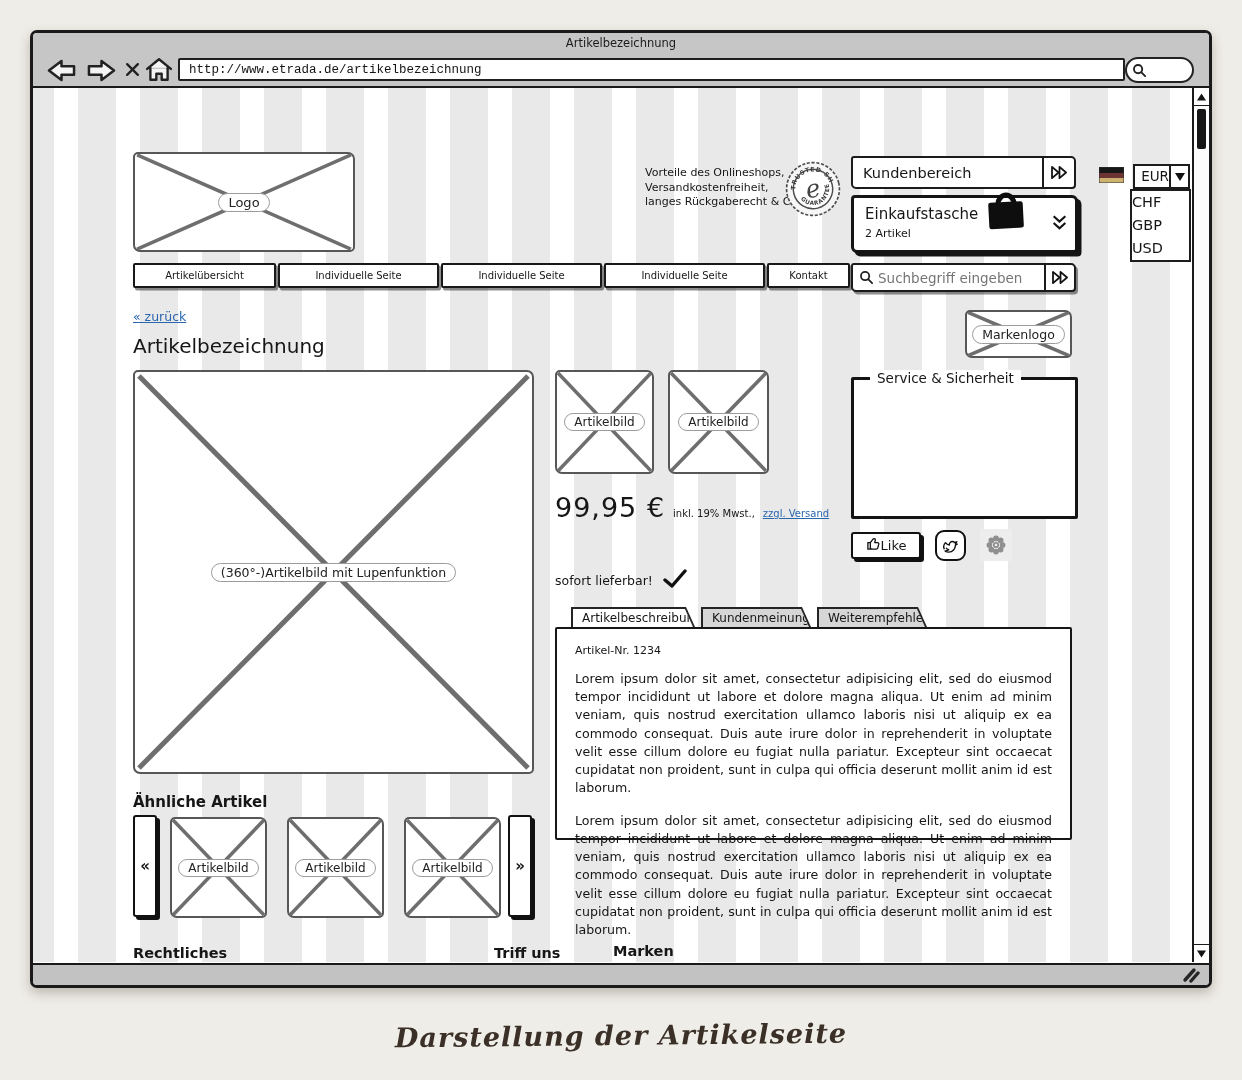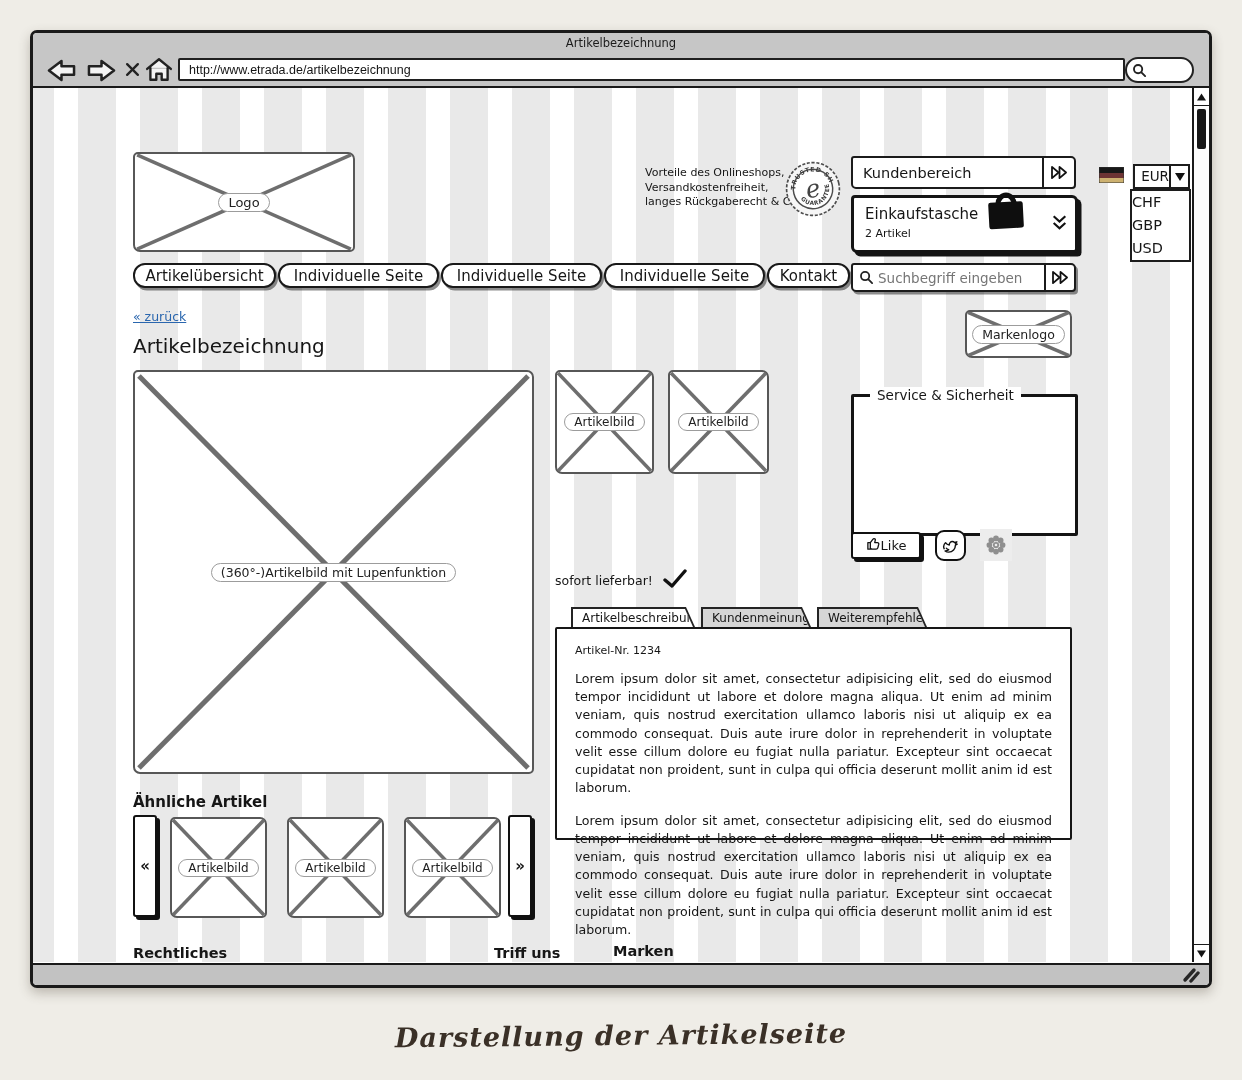--- a/index.html
+++ b/index.html
@@ -8,21 +8,21 @@
   .abs{position:absolute}
   
   .win{position:absolute;left:30px;top:30px;width:1176px;height:952px;background:#fff;
        border:3px solid #1a1a1a;border-radius:7px;box-shadow:0 5px 12px rgba(70,60,45,.30)}
   .chrome{position:absolute;left:0;top:0;width:100%;height:55px;background:#c6c6c6;
           border-bottom:2.5px solid #1a1a1a;border-radius:4px 4px 0 0;box-sizing:border-box}
   .wtitle{position:absolute;top:3px;left:0;width:100%;text-align:center;font-size:11.5px;color:#1b1b1b}
   .navico{position:absolute;top:26px;cursor:pointer}
   .urlbar{position:absolute;left:145px;top:25px;width:925px;height:19px;background:#fff;
           border:2.2px solid #1f1f1f;border-radius:2px;font-size:12.5px;padding:0 9px;
-          font-family:Liberation Sans, sans-serif;color:#141414;outline:none}
+          font-family:Liberation Mono, monospace;color:#141414;outline:none}
   .soval{position:absolute;right:15px;top:24px;width:60px;height:22px;background:#fff;
          border:2.3px solid #222;border-radius:13px;display:flex;align-items:center;padding-left:5px;box-sizing:content-box}
   
   .content{position:absolute;left:0;top:55px;width:1176px;height:874px;background-color:#fff;
            background-image:linear-gradient(90deg,#e9e9e9 0 38px,rgba(0,0,0,0) 38px);
            background-size:62px 100%;background-position-x:45px;background-repeat:repeat-x;overflow:hidden}
   
   .scroll{position:absolute;right:0;top:55px;width:17px;height:874px;background:#fcfcfc;
           border-left:2.2px solid #1a1a1a;box-sizing:border-box}
   .sbtn{position:absolute;left:0;width:100%;height:17px;border-bottom:1.8px solid #1a1a1a;
@@ -35,21 +35,21 @@
   .ph{position:absolute;background:#fff;border:2.6px solid #575757;border-radius:5px 7px 5px 7px;
       display:flex;align-items:center;justify-content:center}
   .ph svg.x{position:absolute;left:0;top:0;width:100%;height:100%}
   .x line{stroke:#6e6e6e;stroke-width:3.6px}
   .ph.big .x line{stroke-width:5px}
   .pill{position:relative;z-index:1;background:#fff;border:1.6px solid #9c9c9c;border-radius:10px;
         padding:1px 9px;font-size:13px;white-space:nowrap;color:#222}
   .sk{background:#fff;border:2.4px solid #1b1b1b;border-radius:3px 5px 4px 5px}
   .hv{background:#fff;border:3px solid #141414;border-radius:4px 6px 4px 6px;box-shadow:3.5px 3.5px 0 #141414}
   .ntab{display:flex;align-items:center;justify-content:center;background:#fff;border:2.2px solid #191919;
-        border-radius:12px;box-shadow:2px 2.5px 0 rgba(30,30,30,.5);font-size:15px;cursor:pointer}
+        border-radius:2px;box-shadow:2px 2.5px 0 rgba(30,30,30,.5);font-size:10px;cursor:pointer}
   .link{color:#2a66ae;text-decoration:underline;cursor:pointer}
   h1.pt{font-size:20px;font-weight:normal;margin:0}
   .b14{font-weight:bold;font-size:14.5px}
   
   .dtab{position:relative;height:20px;background:#242424;cursor:pointer;
         clip-path:polygon(0 0,calc(100% - 9px) 0,100% 100%,0 100%)}
   .dtab .tfill{position:absolute;left:2px;top:2px;right:2px;bottom:0;background:#d6d6d6;
         clip-path:polygon(0 0,calc(100% - 8px) 0,100% 100%,0 100%);
         display:flex;align-items:center;padding-left:9px;font-size:12px;box-sizing:border-box}
   .dtab.active .tfill{background:#fff}
@@ -227,40 +227,45 @@
       <span class="pill" style="font-size:12px">Artikelbild</span>
     </div>
     <div class="ph" style="left:635px;top:282px;width:97px;height:100px">
       <svg class="x" viewBox="0 0 100 100" preserveAspectRatio="none">
           <line x1="1" y1="1" x2="99" y2="99" vector-effect="non-scaling-stroke"></line>
           <line x1="99" y1="1" x2="1" y2="99" vector-effect="non-scaling-stroke"></line>
         </svg>
       <span class="pill" style="font-size:12px">Artikelbild</span>
     </div>
 
+    <div class="abs" style="left:522px;top:404px;display:flex;align-items:baseline;gap:8px">
+      <span style="font-size:27px;letter-spacing:1px">99,95 €</span>
+      <span style="font-size:10px">inkl. 19% Mwst.,</span>
+      <span class="link" style="font-size:10px">zzgl. Versand</span>
+    </div>
 
 
     <div class="abs" style="left:522px;top:481px;display:flex;align-items:center;gap:10px">
       <span style="font-size:12.5px">sofort lieferbar!</span>
       <span>
         <svg width="24" height="19" viewBox="0 0 24 19">
             <path d="M2 11 L9 17 L22 2" fill="none" stroke="#111" stroke-width="3.4" stroke-linecap="round" stroke-linejoin="round"></path>
           </svg>
       </span>
     </div>
 
     <div class="ph" style="left:932px;top:222px;width:103px;height:44px">
       <svg class="x" viewBox="0 0 100 100" preserveAspectRatio="none">
           <line x1="1" y1="1" x2="99" y2="99" vector-effect="non-scaling-stroke"></line>
           <line x1="99" y1="1" x2="1" y2="99" vector-effect="non-scaling-stroke"></line>
         </svg>
       <span class="pill" style="font-size:12.5px">Markenlogo</span>
     </div>
 
-    <div class="fieldset" style="left:818px;top:306px;width:221px;height:136px">
+    <div class="fieldset" style="left:818px;top:289px;width:221px;height:136px">
       <span class="legend">Service &amp; Sicherheit</span>
     </div>
 
     <div class="abs" style="left:818px;top:441px;display:flex;align-items:center;gap:14px">
       <div class="vbtn" style="width:66px;height:23px;font-size:13px;font-weight:normal">
         <span>
           <svg width="15" height="15" viewBox="0 0 16 16">
               <path d="M2 7 h2.6 v7 H2 z M4.6 13 c.5 .6 1.2 1 2 1 h4.2 c.9 0 1.6 -.6 1.8 -1.4 l1 -3.8 c.2 -.9 -.4 -1.8 -1.4 -1.8 H9.3 l.6 -2.6 c.2 -.9 -.4 -1.7 -1.3 -1.7 c-.5 0 -.9 .3 -1.1 .7 L4.6 7" fill="#fff" stroke="#111" stroke-width="1.4" stroke-linejoin="round"></path>
             </svg>
         </span>

